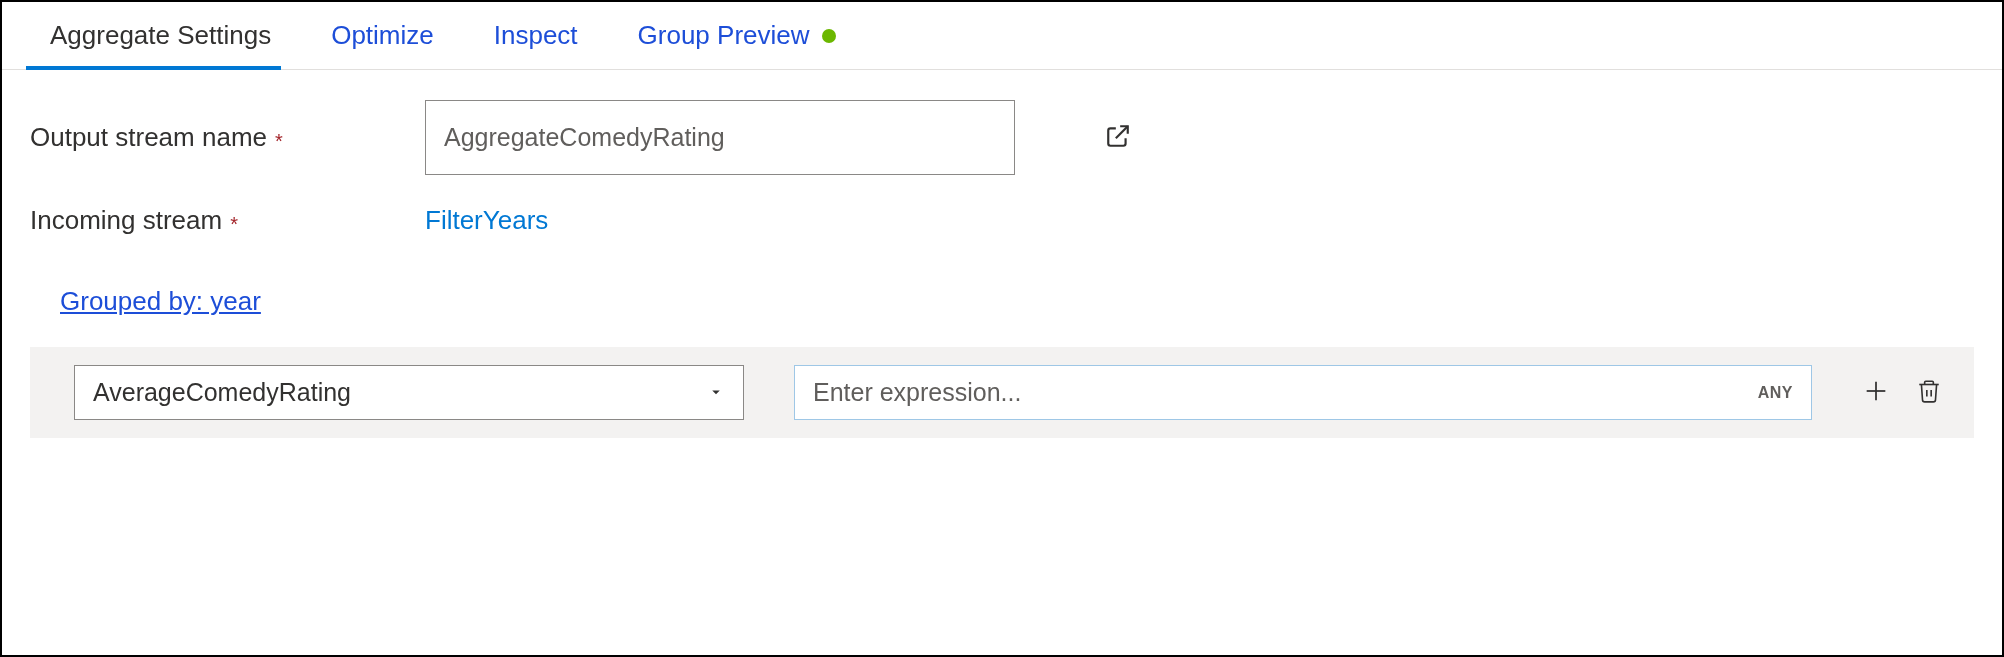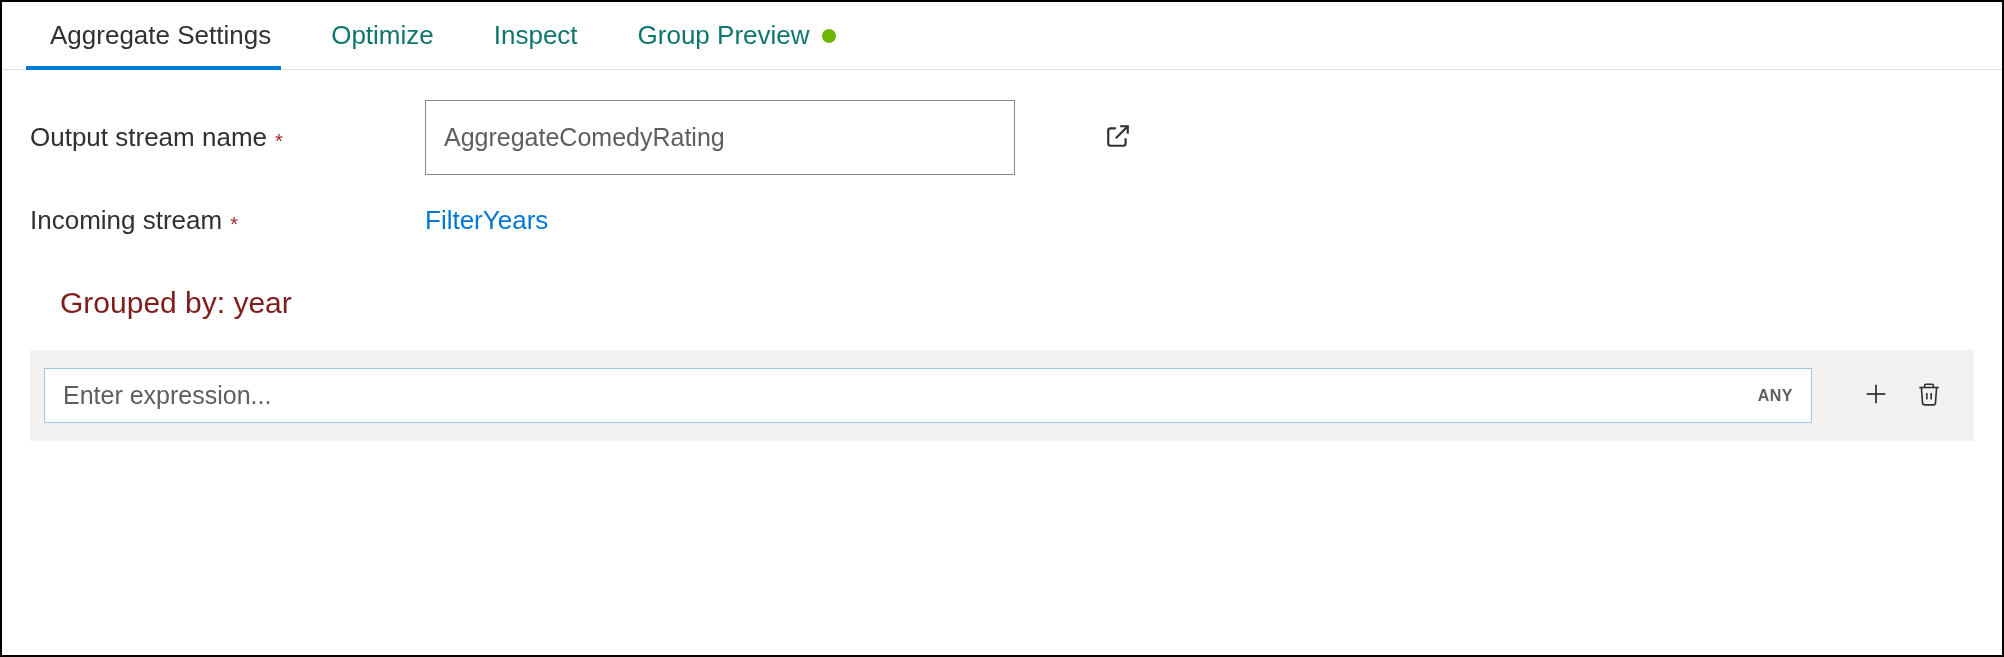--- a/index.html
+++ b/index.html
@@ -17,21 +17,21 @@
       padding: 0;
     }
     .tabs-primary {
       display: flex;
       border-bottom: 1px solid #e1dfdd;
       padding-left: 24px;
     }
     .tab-primary {
       padding: 18px 40px 18px 20px;
       font-size: 26px;
-      color: #0f766e;
+      color: #1d4ed8;
       cursor: pointer;
       position: relative;
       display: flex;
       align-items: center;
       gap: 12px;
     }
     .tab-primary.active {
       color: #323130;
     }
     .tab-primary.active::after {
@@ -120,24 +120,25 @@
     .subtab.active::after {
       content: "";
       position: absolute;
       left: 0;
       right: 0;
       bottom: -2px;
       height: 4px;
       background: #0078d4;
     }
     .grouped-by {
-      font-size: 30px;
-      color: #7f1d1d;
+      font-size: 26px;
+      color: #1d4ed8;
       margin-top: 50px;
       margin-left: 30px;
+      text-decoration: underline;
     }
     .aggregate-row {
       background: #f3f2f1;
       padding: 18px 14px;
       margin-top: 30px;
       display: flex;
       align-items: center;
       gap: 50px;
       margin-left: 0;
     }
@@ -229,20 +230,28 @@
       <span>Incoming stream</span>
       <span class="required">*</span>
     </div>
     <span class="link-value">FilterYears</span>
   </div>
 
 
   <div class="grouped-by">Grouped by: year</div>
 
   <div class="aggregate-row">
+    <div class="column-dropdown">
+      <span>AverageComedyRating</span>
+      <span>
+        <svg width="18" height="18" viewBox="0 0 24 24" fill="#323130">
+          <path d="M7 10l5 5 5-5z"></path>
+        </svg>
+      </span>
+    </div>
     <div class="expression-input">
       <span class="expression-placeholder">Enter expression...</span>
       <span class="any-badge">ANY</span>
     </div>
     <div class="row-actions">
       <div class="icon-btn">
         <span>
           <svg width="28" height="28" viewBox="0 0 24 24" fill="none" stroke="#323130" stroke-width="1.5">
             <line x1="12" y1="4" x2="12" y2="20"></line>
             <line x1="4" y1="12" x2="20" y2="12"></line>

